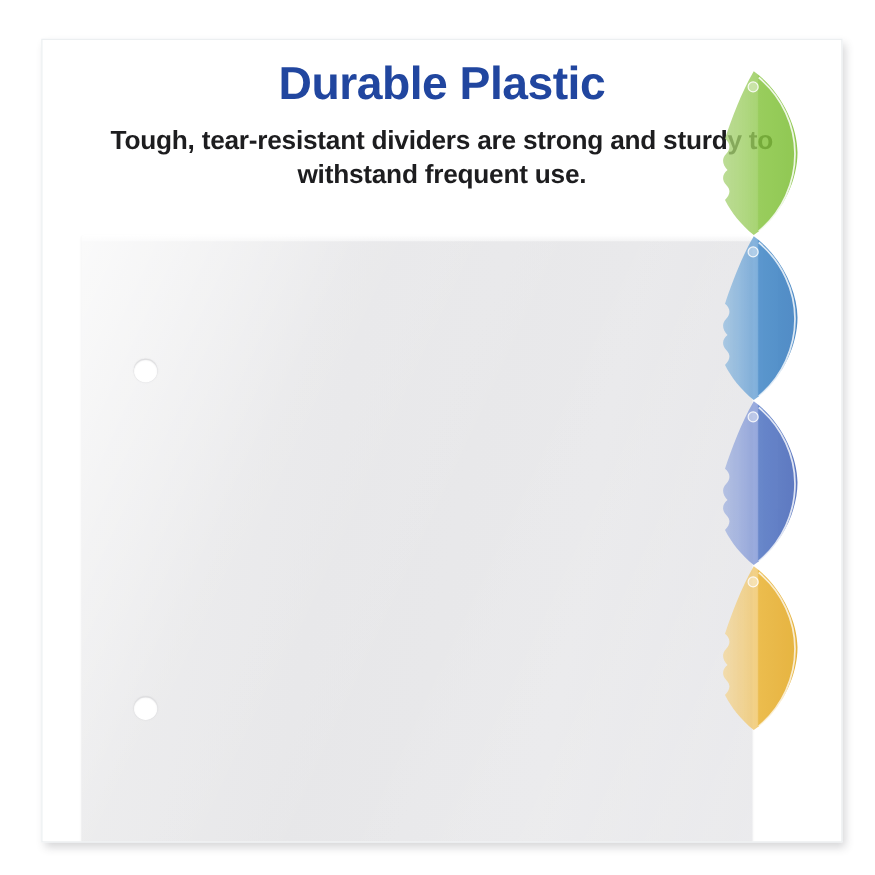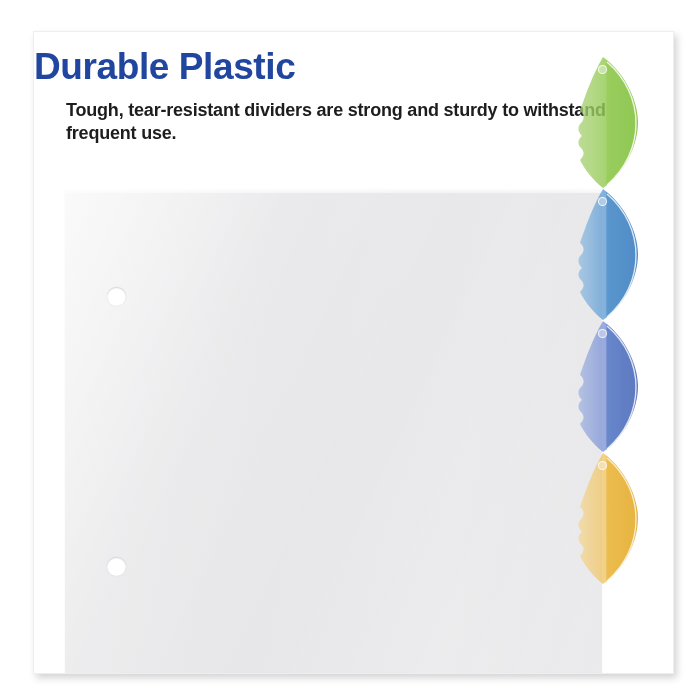--- a/index.html
+++ b/index.html
@@ -27,37 +27,37 @@
     border:1px solid #eceff1;
     box-shadow:3px 4px 7px rgba(60,60,70,0.22);
     overflow:hidden;
   }
 
   
   .headline-area{
     position:absolute;
     left:0;top:0;
     width:639px;
-    text-align:left;
+    text-align:center;
     padding-top:14px;
   }
   .headline{
     margin:0;
     color:#21469f;
     font-size:37px;
     font-weight:bold;
     letter-spacing:-0.4px;
     line-height:1.15;
     font-family:"Liberation Sans", sans-serif;
   }
   .subhead{
     margin:10px auto 0 auto;
     width:575px;
     color:#1d1d1f;
-    font-size:18px;
+    font-size:21px;
     font-weight:bold;
     line-height:1.33;
     letter-spacing:-0.2px;
     font-family:"Liberation Sans", sans-serif;
   }
 
   
   .sheet{
     position:absolute;
     left:31px;            

